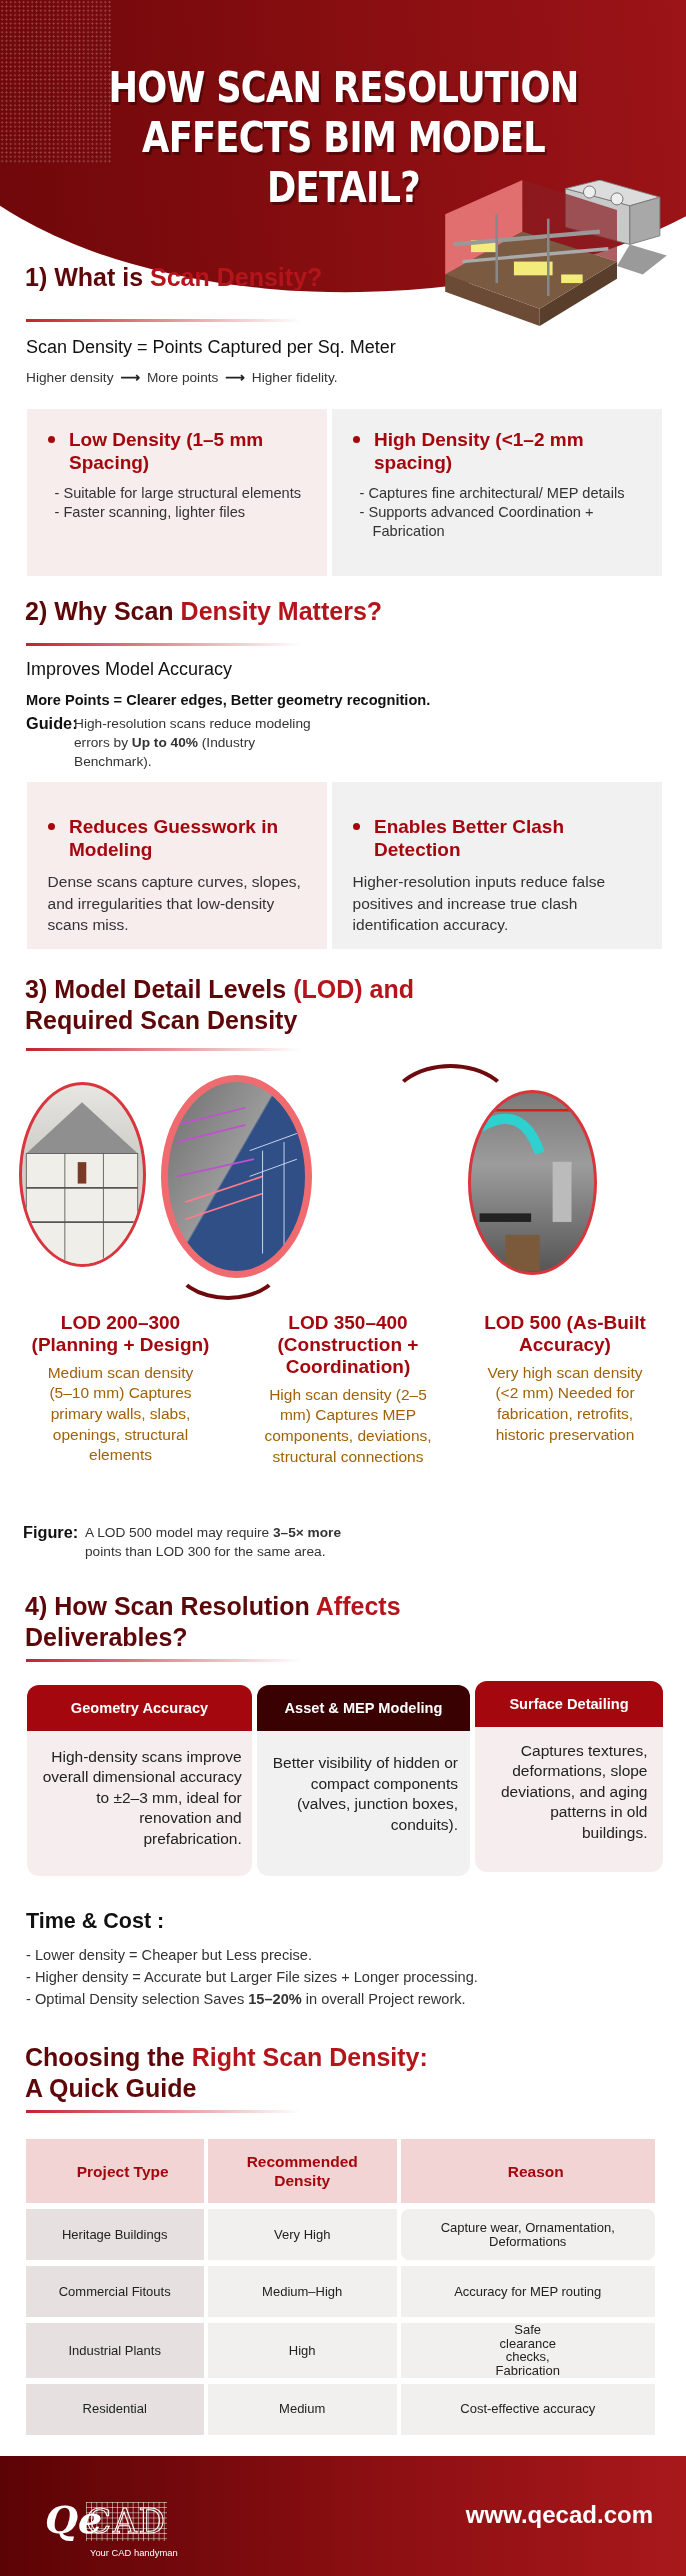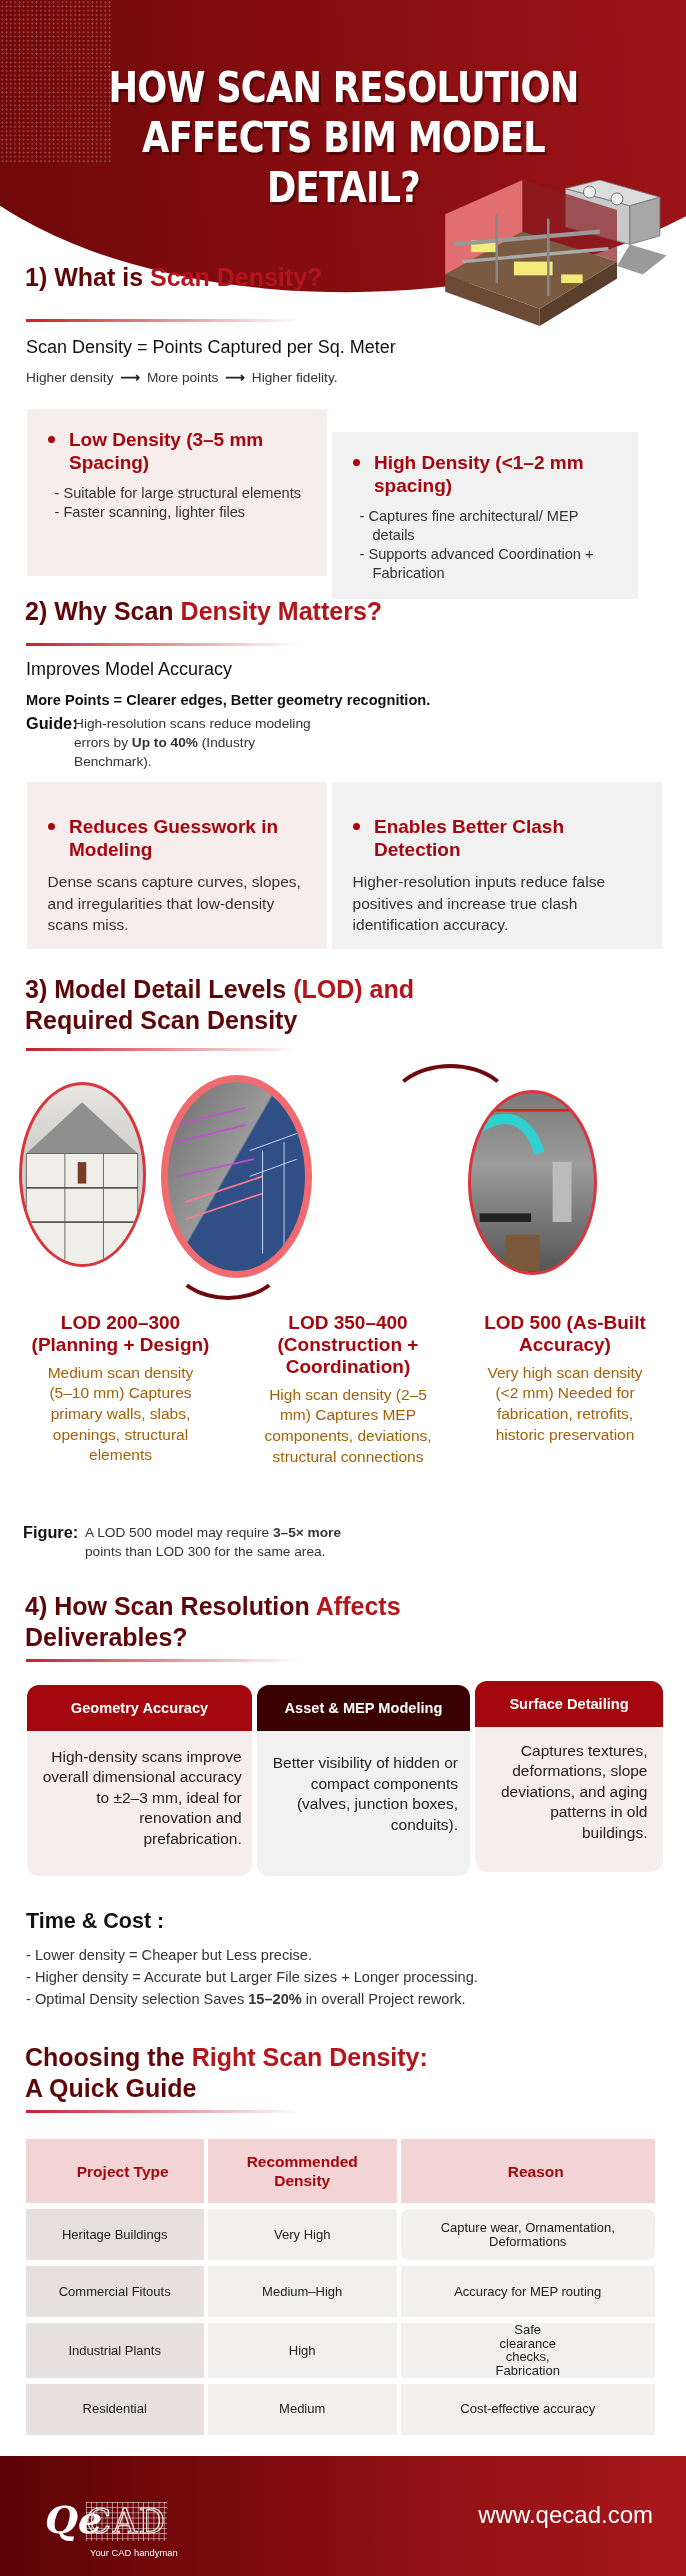--- a/index.html
+++ b/index.html
@@ -64,21 +64,21 @@
   .tbl td { background: #f1f0ef; text-align: center; font-size: 13px; color: #222; height: 51px; line-height: 13.7px; }
   .tbl td.first { background: #e6e0e0; }
 
   
   .footer { position: absolute; left: 0; top: 2456px; width: 687px; height: 120px; background: linear-gradient(90deg, #5c0305 0%, #8c0f12 55%, #a8181b 100%); }
   .logo { position: absolute; left: 45px; top: 41px; width: 146px; height: 77px; }
   .logo-q { position: absolute; left: 0; top: 0; color: #fff; font-family: "DejaVu Serif", serif; font-style: italic; font-weight: bold; font-size: 38px; }
   .logo-cad { position: absolute; left: 41px; top: 5.2px; color: transparent; -webkit-text-stroke: 1px #fff; font-family: "DejaVu Serif", serif; font-size: 33px; letter-spacing: 1.7px;
     background-image: linear-gradient(rgba(255,255,255,.55) 0.9px, transparent 0.9px), linear-gradient(90deg, rgba(255,255,255,.55) 0.9px, transparent 0.9px); background-size: 5.2px 5.2px; }
   .logo-tag { position: absolute; left: 45px; top: 50px; color: #fff; font-size: 9.4px; }
-  .site { position: absolute; right: 34px; top: 45px; color: #fff; font-weight: normal; font-size: 24px; }
+  .site { position: absolute; right: 34px; top: 45px; color: #fff; font-weight: bold; font-size: 24px; }
 </style>
 </head>
 <body>
 
 <div class="hero">
   <div class="hero-bg"></div>
   <div class="hero-dots"></div>
   <h1 class="hero-title">
     <div>HOW SCAN RESOLUTION</div>
     <div>AFFECTS BIM MODEL DETAIL?</div>
@@ -111,28 +111,28 @@
 </h2>
 <div class="underline" style="top:319px;"></div>
 <div class="lead" style="top:337px;">Scan Density = Points Captured per Sq. Meter</div>
 <div class="sub" style="top:369px;">
   <span>Higher density</span><span class="arrow">⟶</span><span>More points</span><span class="arrow">⟶</span><span>Higher fidelity.</span>
 </div>
 
 <div class="card pink" style="left:27px; top:409px; width:300px; height:167px;">
   <div class="card-title">
       <span class="bullet"></span>
-      <span>Low Density (3–5 mm Spacing)</span>
+      <span>Low Density (1–5 mm Spacing)</span>
     </div>
   <ul class="card-list">
     <li>- Suitable for large structural elements</li>
     <li>- Faster scanning, lighter files</li>
   </ul>
 </div>
-<div class="card grey" style="left:332px; top:432px; width:306px; height:167px;">
+<div class="card grey" style="left:332px; top:409px; width:330px; height:167px;">
   <div class="card-title">
       <span class="bullet"></span>
       <span>High Density (&lt;1–2 mm spacing)</span>
     </div>
   <ul class="card-list">
     <li>- Captures fine architectural/ MEP details</li>
     <li>- Supports advanced Coordination + Fabrication</li>
   </ul>
 </div>
 

